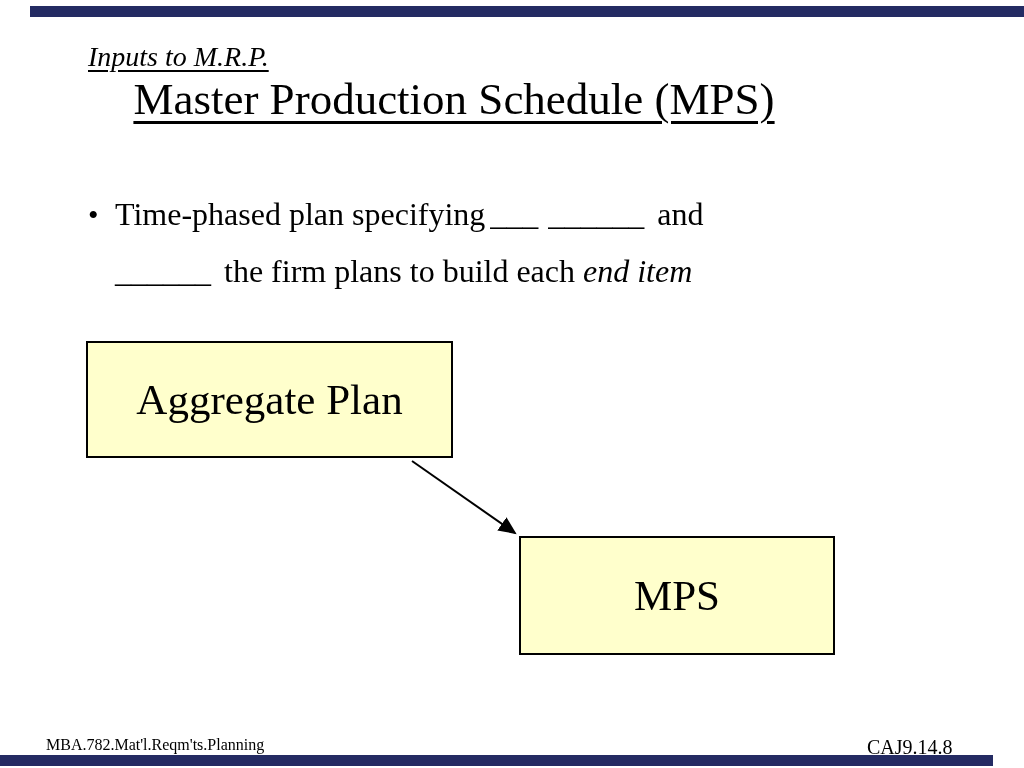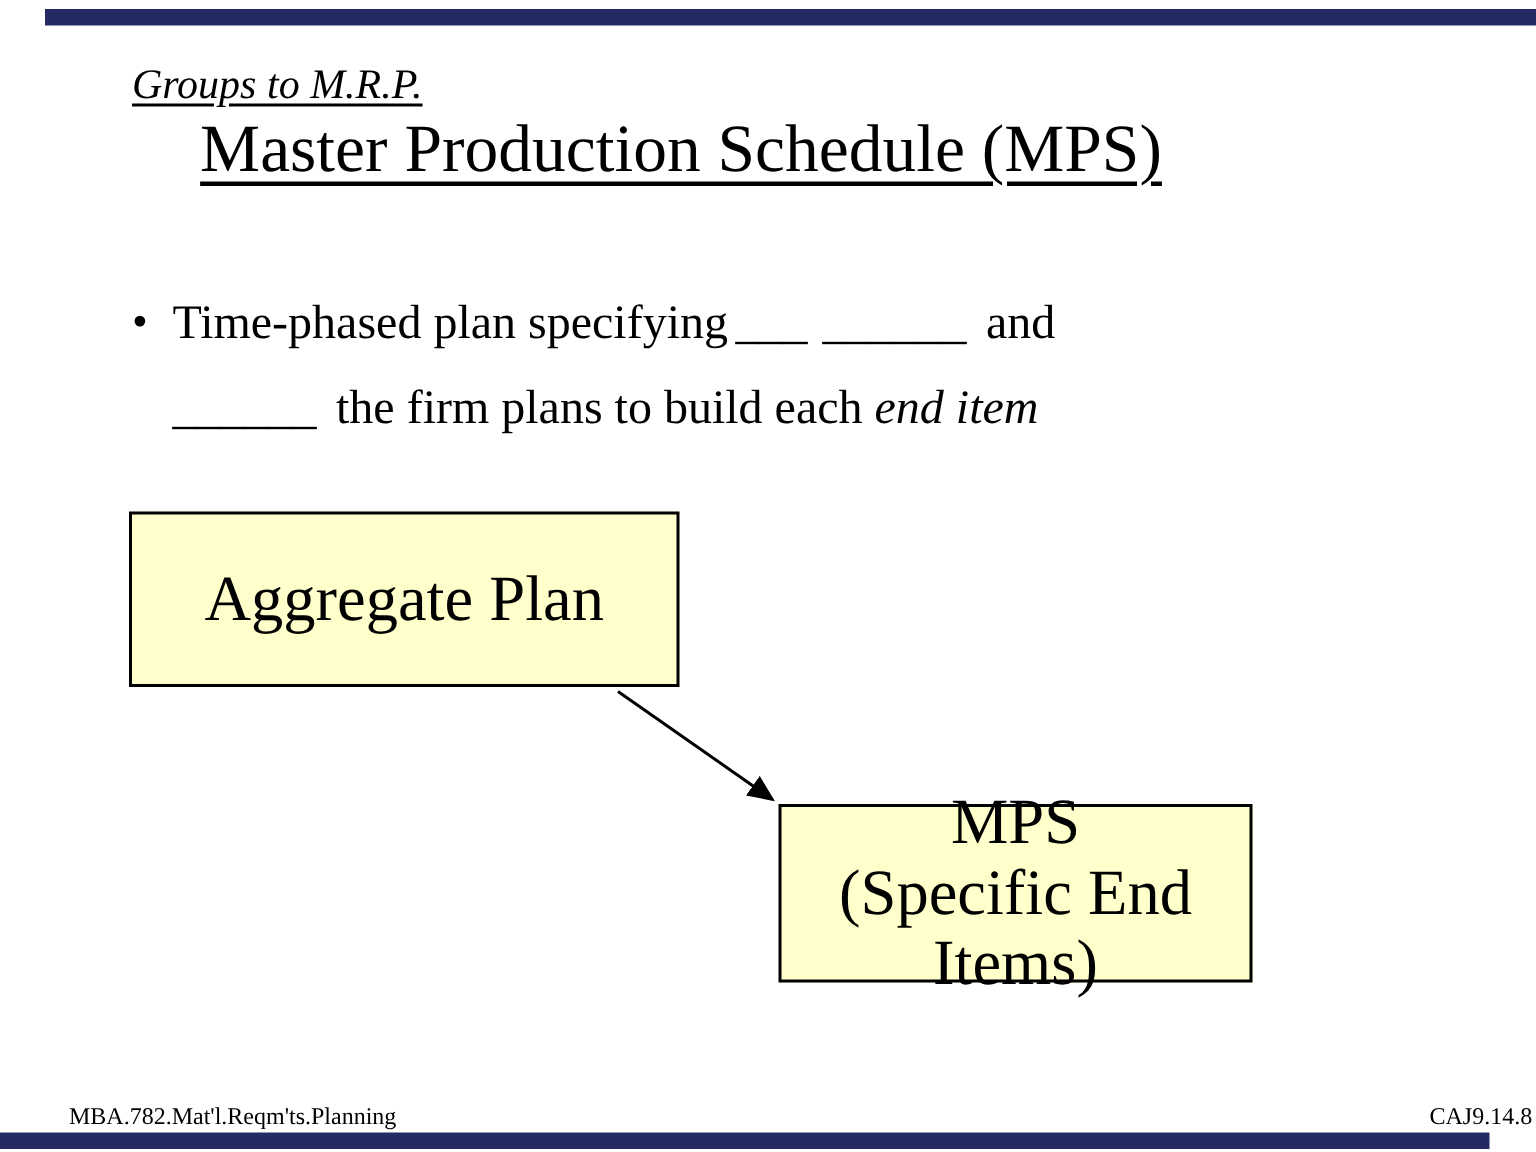--- a/index.html
+++ b/index.html
@@ -94,33 +94,33 @@
     width: 140px; height: 100px;
   }
   .footer-left {
     position: absolute;
     left: 46px; top: 736px;
     font-size: 16px;
     white-space: nowrap;
   }
   .footer-right {
     position: absolute;
-    left: 953px; top: 736px;
-    font-size: 16px;
+    left: 867px; top: 736px;
+    font-size: 20px;
     white-space: nowrap;
   }
 </style>
 </head>
 <body>
 
 <div class="slide">
 
   <div class="top-bar"></div>
 
-  <div class="eyebrow">Groups to M.R.P.</div>
+  <div class="eyebrow">Inputs to M.R.P.</div>
 
   <div class="title">Master Production Schedule (MPS)</div>
 
   <div class="bullet-row">
     <span class="bullet-marker">•</span>
     <div class="bullet-text">
       <div class="bline"><span>Time-phased plan specifying</span><span class="blank">___</span><span class="blank">______</span> <span>and</span></div>
       <div class="bline"><span class="blank" style="margin-left:0;">______</span> <span>the firm plans to build each</span> <span class="em-text">end item</span></div>
     </div>
   </div>
@@ -133,21 +133,20 @@
     <defs>
       <marker id="arrowhead" markerWidth="10" markerHeight="8" refX="8" refY="4" orient="auto">
         <polygon points="0 0, 9 4, 0 8" fill="#000000"></polygon>
       </marker>
     </defs>
     <line x1="17" y1="11" x2="120" y2="83" stroke="#000000" stroke-width="2" marker-end="url(#arrowhead)"></line>
   </svg>
 
   <div class="flow-box box-mps">
     <div>MPS</div>
-    <div>(Specific End Items)</div>
   </div>
 
   <div class="footer-left">MBA.782.Mat'l.Reqm'ts.Planning</div>
   <div class="footer-right">CAJ9.14.8</div>
 
   <div class="bottom-bar"></div>
 
 </div>
 
 </body></html>

